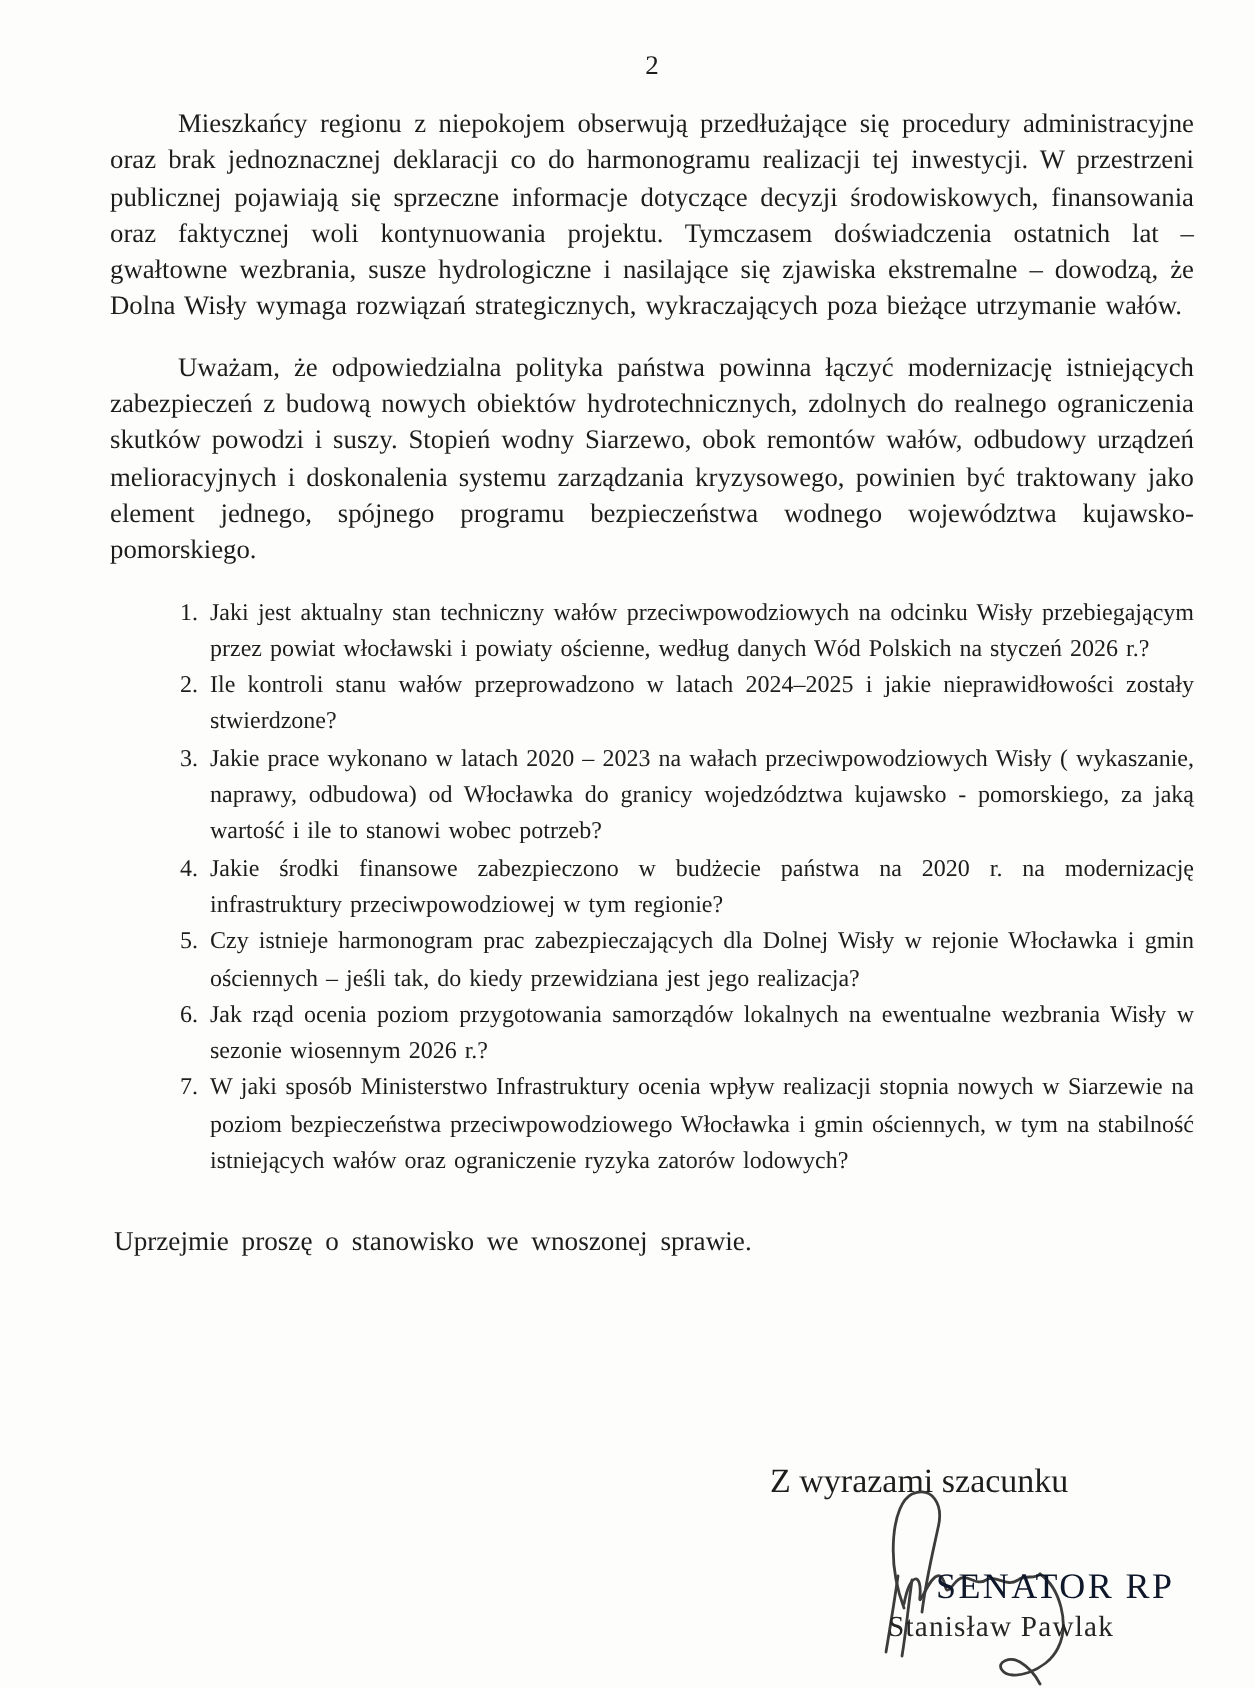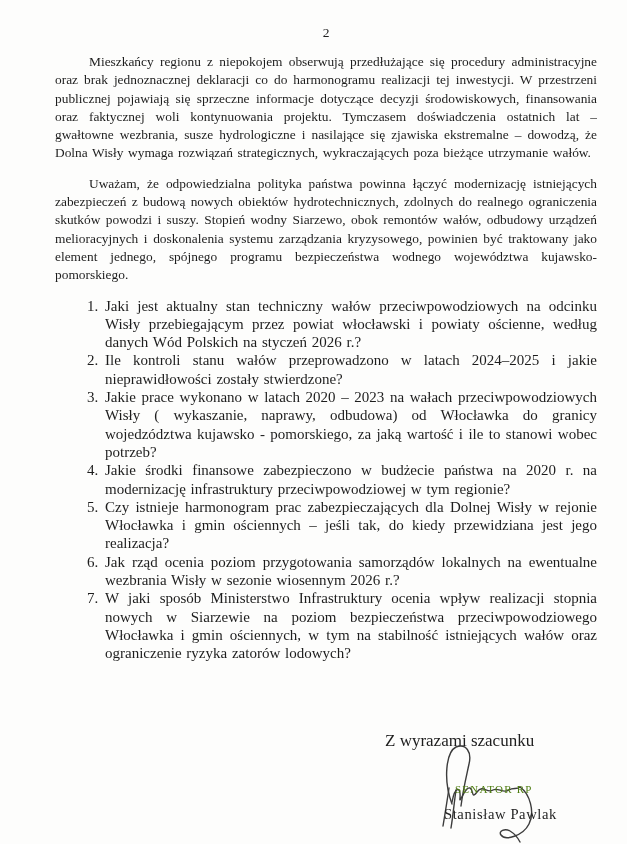--- a/index.html
+++ b/index.html
@@ -38,21 +38,21 @@
     text-indent: 34px;
     word-spacing: 1.2px;
   }
   p.para.first {
     margin-top: 26px;
     text-indent: 0;
   }
   ol.questions {
     margin: 12px 0 0 0;
     padding-left: 48px;
-    font-size: 15px;
+    font-size: 12px;
     line-height: 18.3px;
   }
   ol.questions li {
     text-align: justify;
     padding-left: 2px;
     word-spacing: 1px;
   }
   .closing-request {
     margin: 0;
     margin-top: 24px;
@@ -61,25 +61,25 @@
     word-spacing: 3px;
   }
   .salutation {
     position: absolute;
     left: 385px;
     top: 731px;
     font-size: 17px;
   }
   .signer-title {
     position: absolute;
-    left: 455px;
+    left: 468px;
     top: 783px;
-    font-size: 11px;
+    font-size: 18px;
     letter-spacing: 1.2px;
-    color: #4d7c0f;
+    color: #0f172a;
   }
   .signer-name {
     position: absolute;
     left: 444px;
     top: 806px;
     font-size: 14.6px;
     letter-spacing: 0.6px;
     color: #242424;
   }
   .signature-svg {
@@ -111,20 +111,21 @@
     <ol class="questions">
       <li>Jaki jest aktualny stan techniczny wałów przeciwpowodziowych na odcinku Wisły przebiegającym przez powiat włocławski i powiaty ościenne, według danych Wód Polskich na styczeń 2026 r.?</li>
       <li>Ile kontroli stanu wałów przeprowadzono w latach 2024–2025 i jakie nieprawidłowości zostały stwierdzone?</li>
       <li>Jakie prace wykonano w latach 2020 – 2023 na wałach przeciwpowodziowych Wisły ( wykaszanie, naprawy, odbudowa) od Włocławka do granicy wojedzództwa kujawsko - pomorskiego, za jaką wartość i ile to stanowi wobec potrzeb?</li>
       <li>Jakie środki finansowe zabezpieczono w budżecie państwa na 2020 r. na modernizację infrastruktury przeciwpowodziowej w tym regionie?</li>
       <li>Czy istnieje harmonogram prac zabezpieczających dla Dolnej Wisły w rejonie Włocławka i gmin ościennych – jeśli tak, do kiedy przewidziana jest jego realizacja?</li>
       <li>Jak rząd ocenia poziom przygotowania samorządów lokalnych na ewentualne wezbrania Wisły w sezonie wiosennym 2026 r.?</li>
       <li>W jaki sposób Ministerstwo Infrastruktury ocenia wpływ realizacji stopnia nowych w Siarzewie na poziom bezpieczeństwa przeciwpowodziowego Włocławka i gmin ościennych, w tym na stabilność istniejących wałów oraz ograniczenie ryzyka zatorów lodowych?</li>
     </ol>
 
+    <p class="closing-request">Uprzejmie proszę  o stanowisko  we wnoszonej sprawie.</p>
   </div>
 
   <div class="salutation">Z wyrazami szacunku</div>
 
   <svg class="signature-svg" viewBox="0 0 160 102" xmlns="http://www.w3.org/2000/svg">
 
     <path d="M 27 62 C 18 38, 21 10, 31 5 C 41 1, 47 10, 44 22 C 41 36, 38 48, 36 64"></path>
 
     <path d="M 24 46 C 22 60, 20 72, 18 84"></path>
     <path d="M 31 48 C 29 62, 28 74, 26 86"></path>

